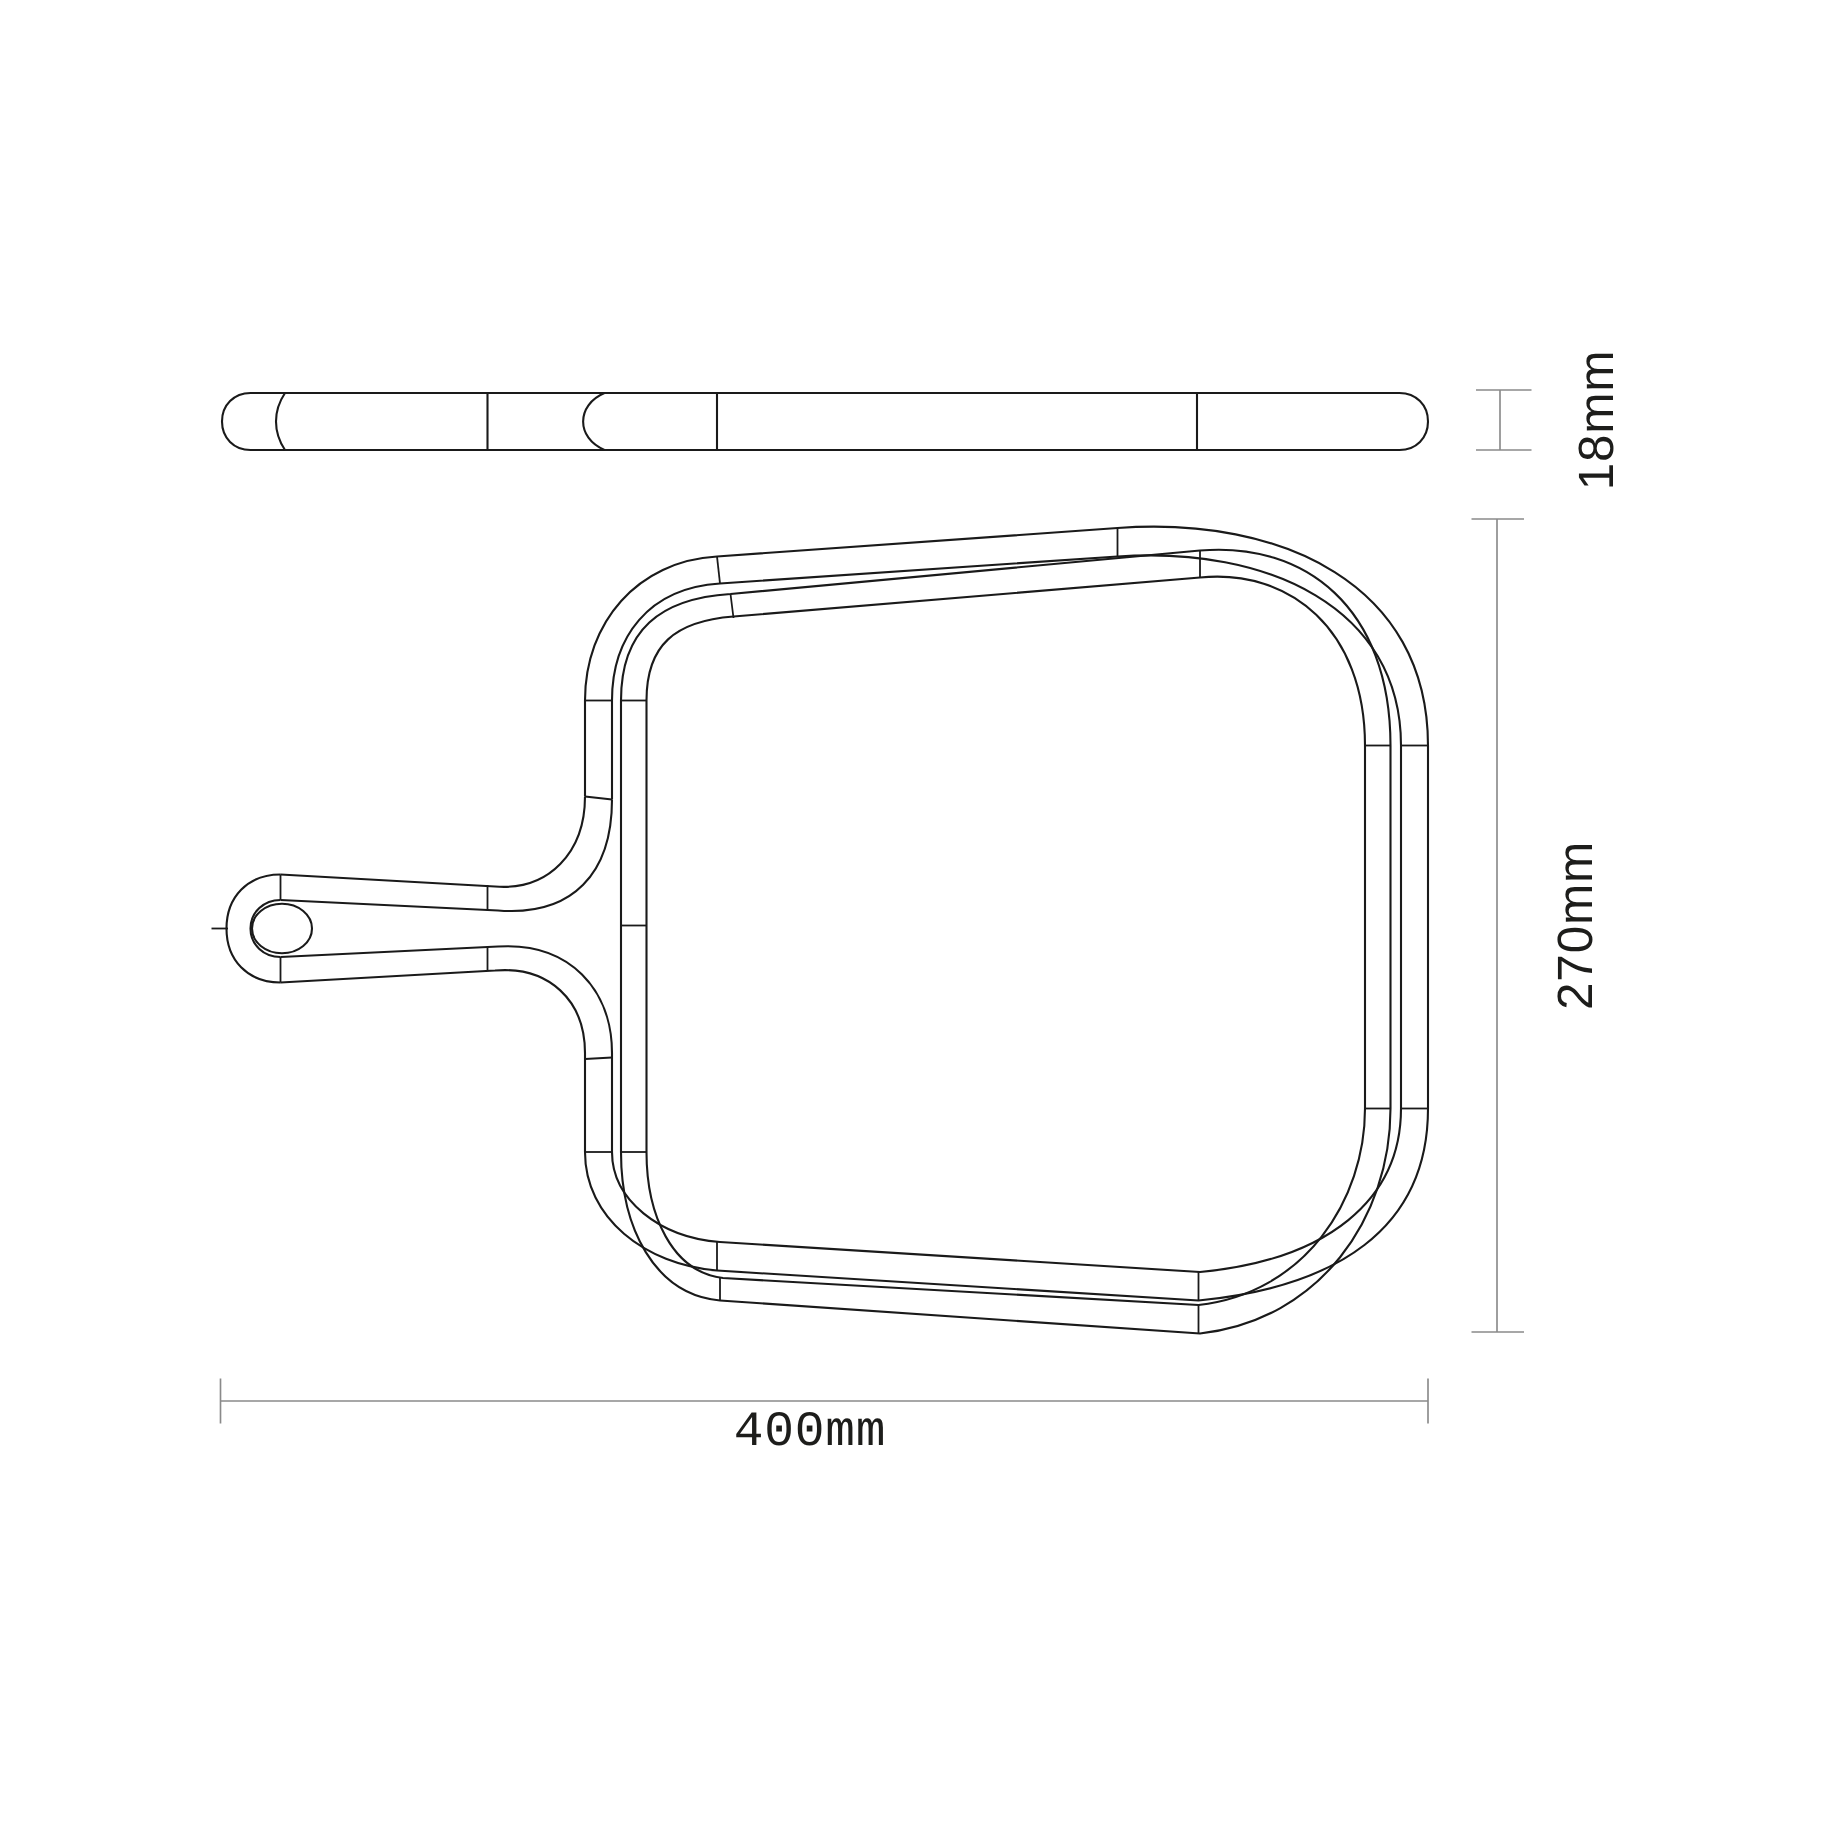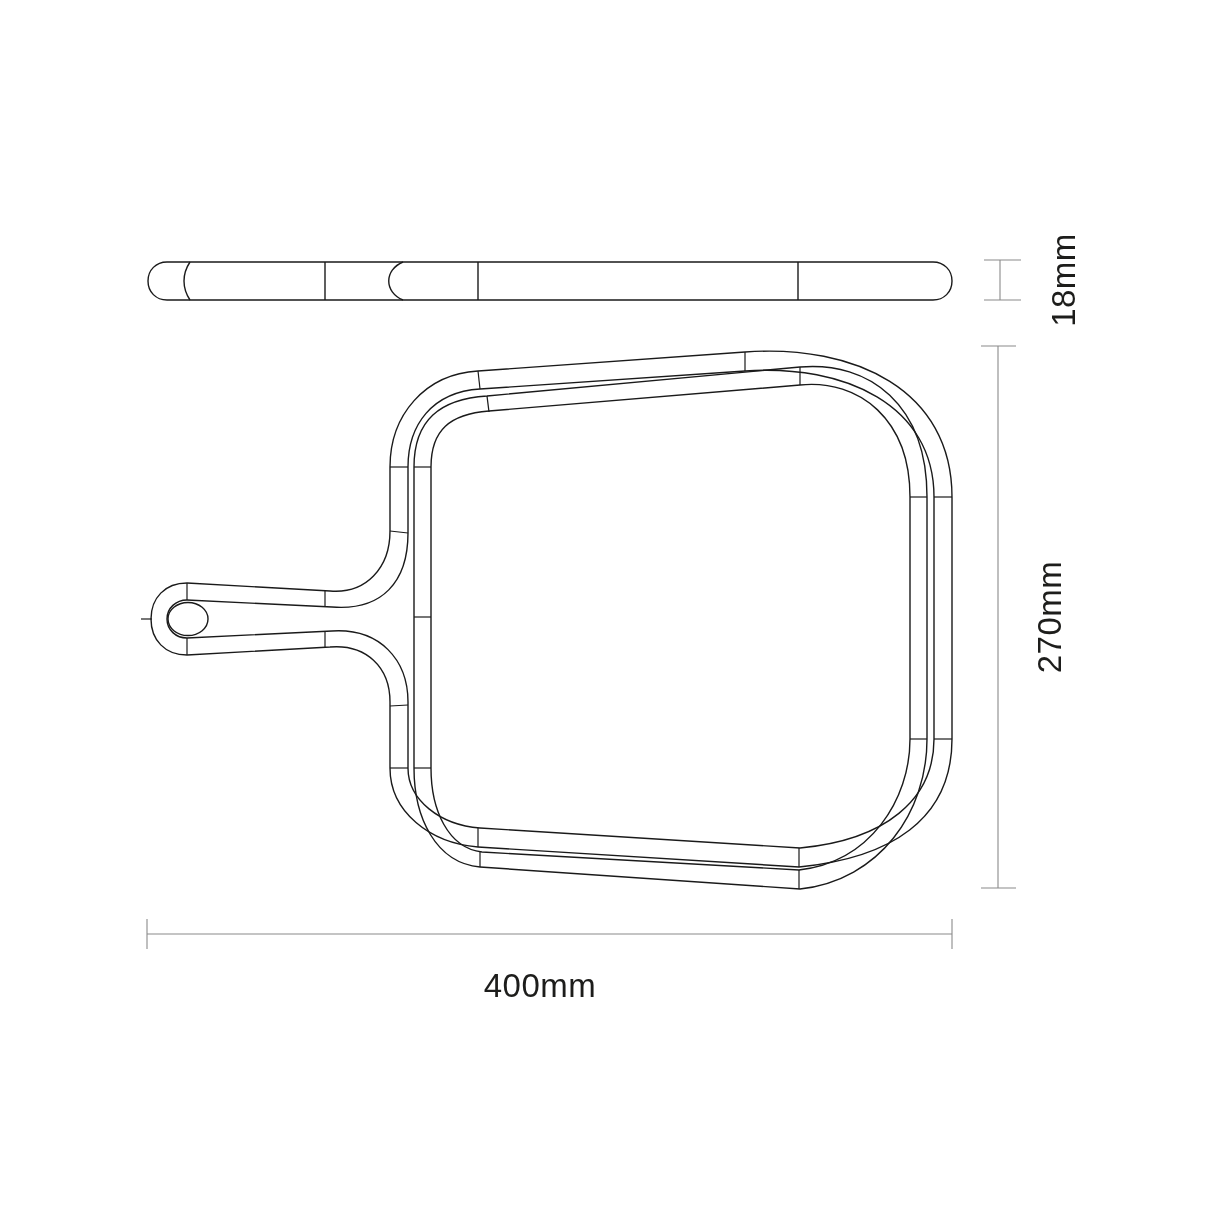--- a/index.html
+++ b/index.html
@@ -114,14 +114,14 @@
       <path class="dim" d="M 147,934 L 952,934"></path>
       <path class="dim" d="M 147,919 L 147,949"></path>
       <path class="dim" d="M 952,919 L 952,949"></path>
     </g>
   </svg>
 
   <div class="dim-label vertical" style="left:1064px;top:280px;">18mm</div>
 
   <div class="dim-label vertical" style="left:1050px;top:617px;">270mm</div>
 
-  <div class="dim-label" style="left:540px;top:986px;">400mm</div>
+  <div class="dim-label" style="left:540px;top:955px;font-family:Liberation Mono, monospace;">400mm</div>
 </div>
 
 </body></html>

